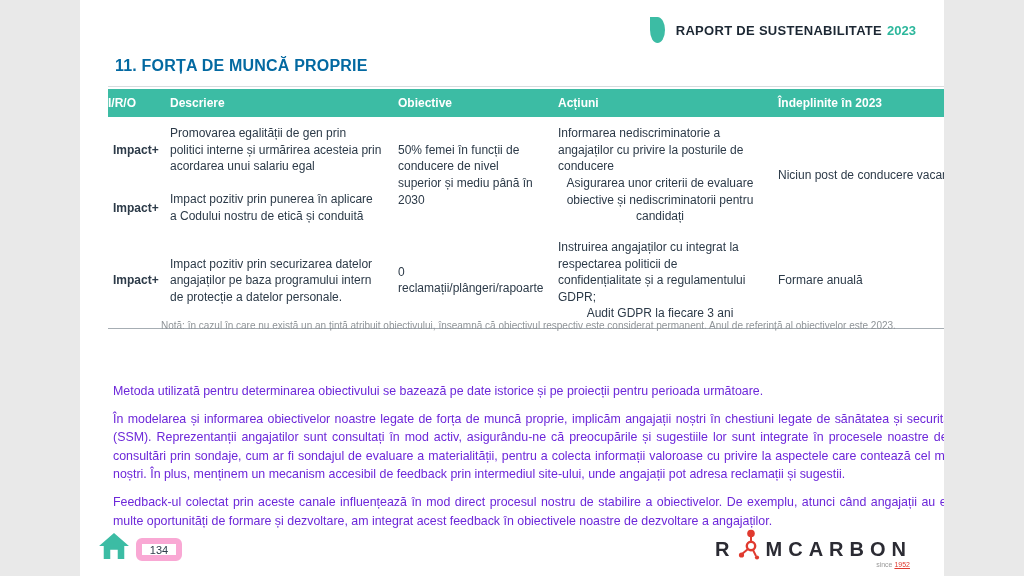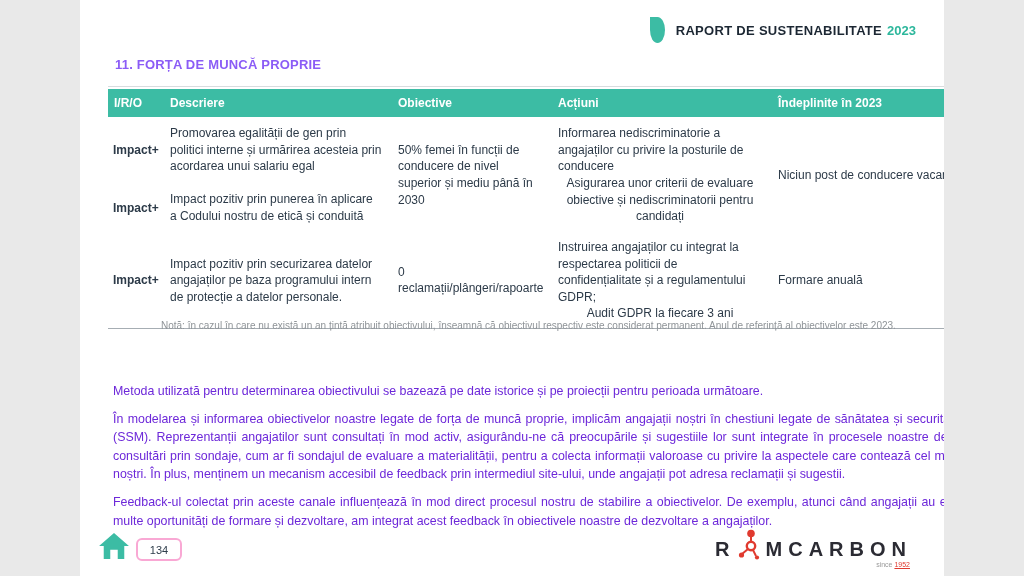--- a/index.html
+++ b/index.html
@@ -15,35 +15,35 @@
   .leaf {
     width:15px; height:26px; background:#3cbca4;
     border-radius:0 60% 60% 60%; margin-right:11px;
   }
   .report-title { font-size:13px; font-weight:bold; color:#1c2733; letter-spacing:.3px; }
   .report-year  { font-size:13px; font-weight:bold; color:#2db79c; margin-left:5px; }
 
   
   .page-title {
     position:absolute; left:35px; top:57px;
-    font-size:13px; font-weight:bold; color:#8b5cf6; letter-spacing:.2px;
+    font-size:16px; font-weight:bold; color:#0369a1; letter-spacing:.2px;
   }
   .title-rule { position:absolute; left:28px; top:86px; width:968px; height:1px; background:#d8dcdf; }
 
   
   table.obj-table {
     position:absolute; left:28px; top:89px; width:968px;
     border-collapse:collapse; table-layout:fixed;
     border-bottom:1px solid #a6adb3;
   }
   .obj-table th {
     background:#3cbca4; color:#ffffff; font-size:12px; font-weight:bold;
     text-align:left; padding:7px 6px 7px 2px; height:28px;
   }
-  .obj-table th.c-iro { padding-left:6px; }
+  .obj-table th.c-iro { padding-left:0; }
   .obj-table td {
     font-size:12px; color:#2c3a48; vertical-align:middle;
     padding:6px 14px 6px 2px; line-height:1.38;
   }
   .obj-table td.iro { font-weight:bold; padding-left:5px; }
   .obj-table tr.r1 { height:66px; }
   .obj-table tr.r2 { height:50px; }
   .obj-table tr.r3 { height:80px; }
   .obj-table td.act p + p { margin-top:0;text-align:center; }
 
@@ -55,21 +55,21 @@
   .body-text {
     position:absolute; left:33px; top:340px; width:958px;
     font-size:12.4px; color:#6d28d9; line-height:1.5; text-align:justify;margin-top:42px;
   }
   .body-text p { margin-bottom:9px; }
 
   
   .home-btn { position:absolute; left:18px; top:532px; width:32px; height:28px; cursor:pointer; }
   .page-box {
     position:absolute; left:56px; top:538px; width:46px; height:23px;
-    border:2px solid #f9a8d4; border-radius:6px;
+    border:6px solid #f9a8d4; border-radius:6px;
     display:flex; align-items:center; justify-content:center;
     font-size:11px; color:#2e3d4b;
   }
   .logo { position:absolute; right:32px; top:528px; text-align:right; }
   .logo-row { display:flex; align-items:flex-end; }
   .logo-letters {
     font-size:20px; font-weight:600; color:#2b2b33; letter-spacing:6px; line-height:1;
   }
   .atom-icon { margin:0 2px -1px 2px; }
   .logo-tagline { font-size:7px; margin-top:2px; margin-right:2px; }

